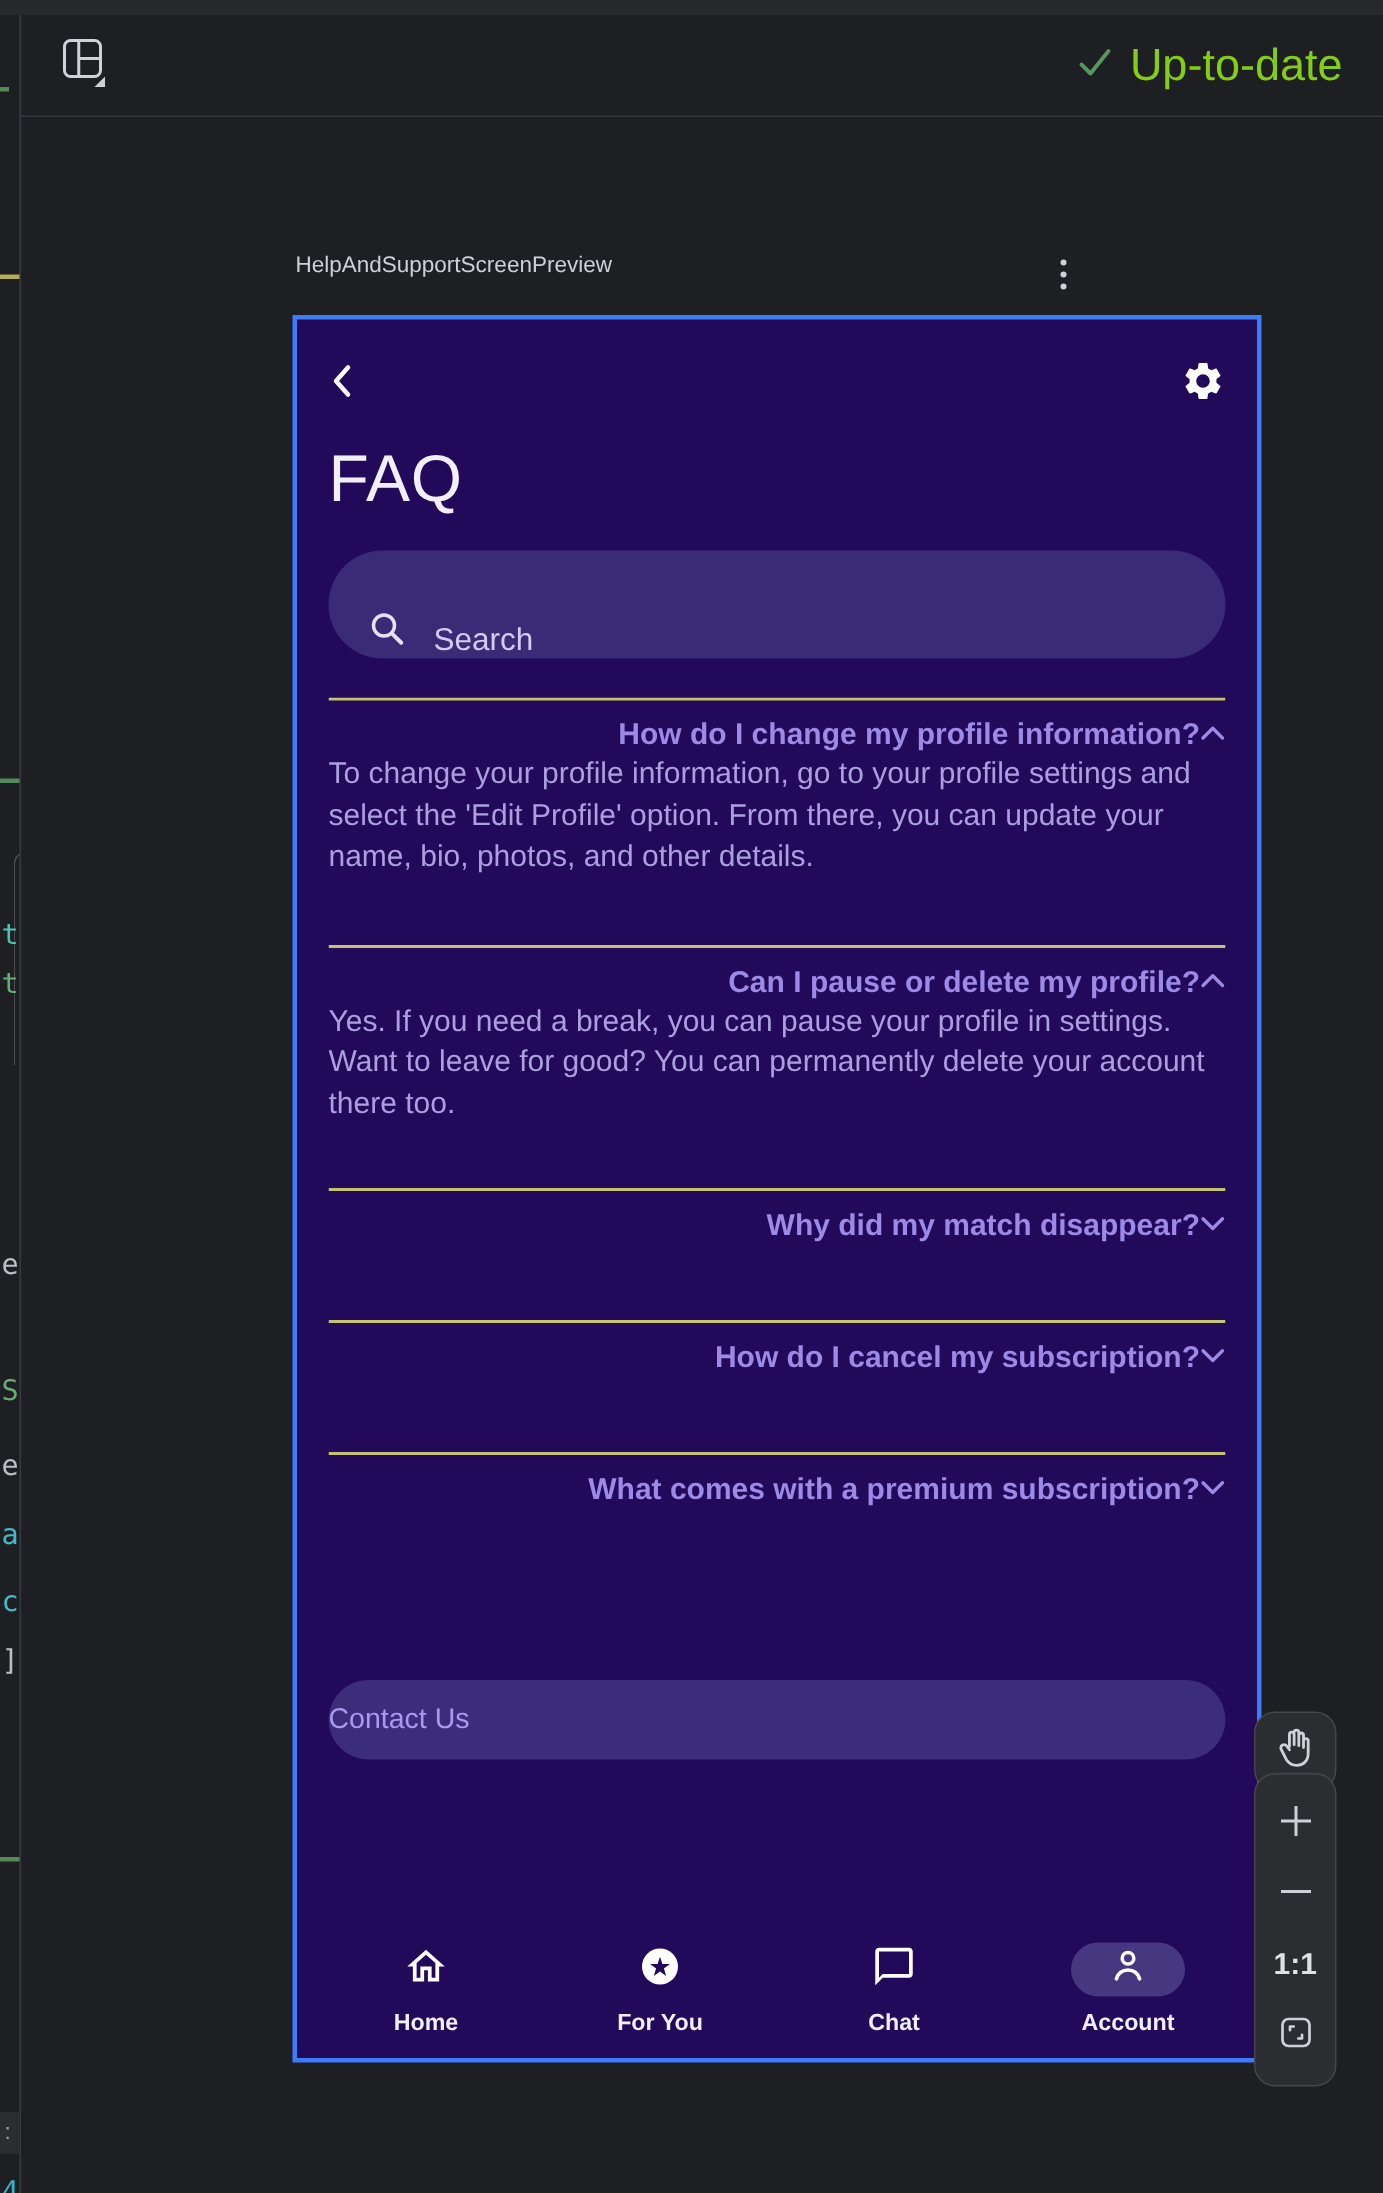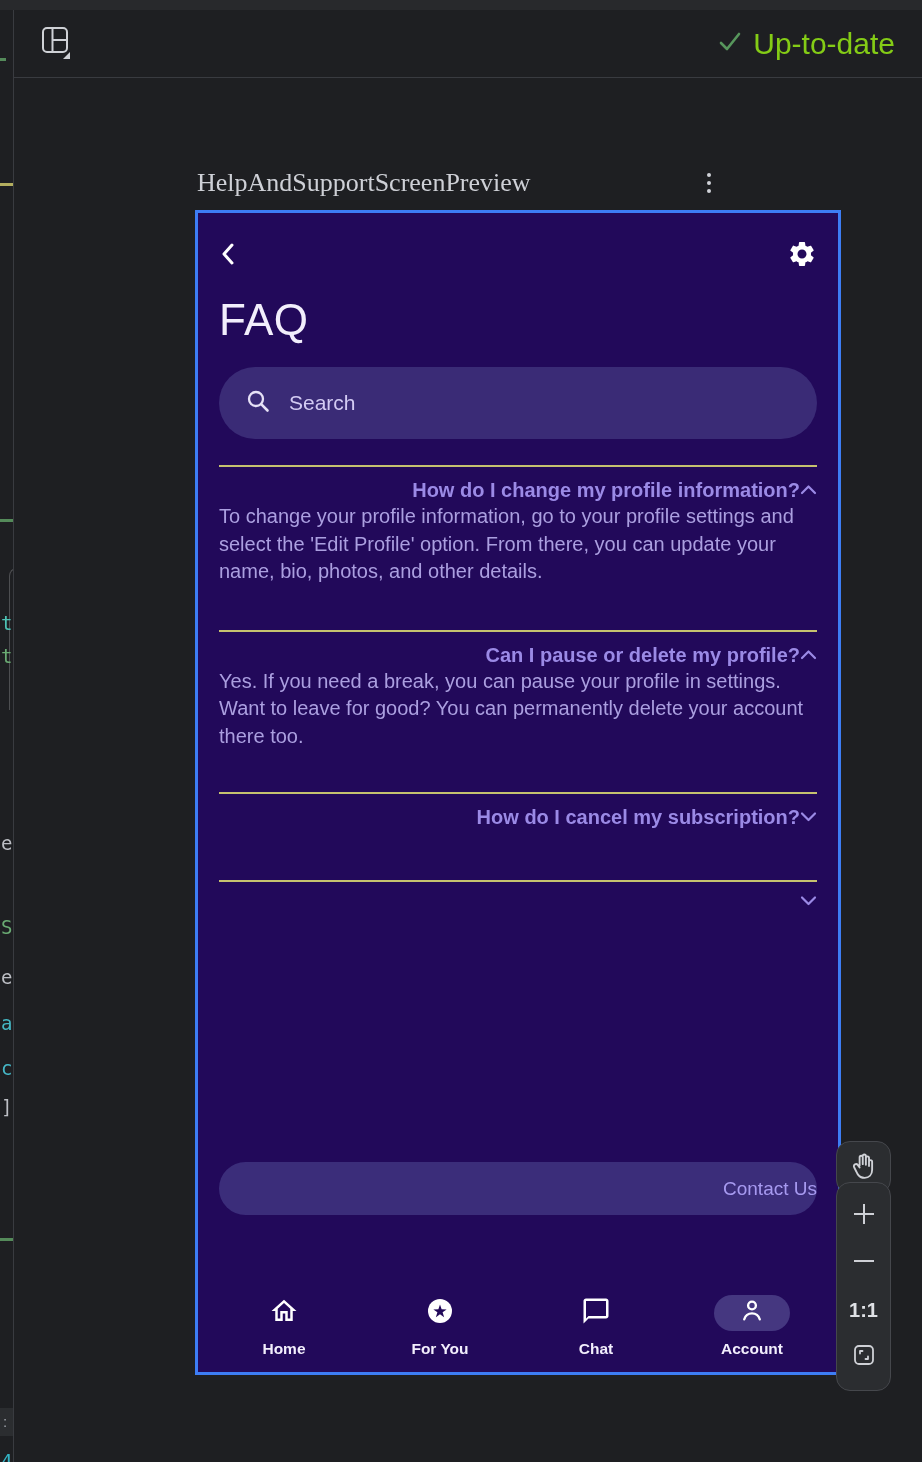--- a/index.html
+++ b/index.html
@@ -34,43 +34,43 @@
   .ide-toolbar{position:absolute;left:0;top:10px;width:922px;height:68px;background:var(--ide-bg);border-bottom:1px solid var(--ide-line);display:flex;align-items:center;}
   .split-btn{margin-left:38px;width:36px;height:38px;display:flex;align-items:center;justify-content:center;cursor:pointer;}
   .status{position:absolute;right:27px;top:0;height:68px;display:flex;align-items:center;gap:10px;}
   .status-label{font-size:30px;color:#84cc16;}
   .left-gutter{position:absolute;left:0;top:10px;width:14px;height:1452px;background:var(--ide-bg);border-right:1px solid var(--ide-line);overflow:hidden;}
   .frag{position:absolute;left:1px;font-family:"DejaVu Sans Mono", monospace;font-size:19px;line-height:22px;}
   .frag-dash{position:absolute;height:3px;}
   .frag-corner{position:absolute;left:9px;top:558px;width:10px;height:142px;border-left:1px solid #4d4e51;border-top:1px solid #4d4e51;border-top-left-radius:8px;}
   .frag-box{position:absolute;left:0;top:1398px;width:14px;height:28px;background:#2b2d30;color:#9da0a8;font-size:15px;line-height:28px;padding-left:3px;}
   
-  .preview-title{position:absolute;left:197px;top:168px;font-size:26px;color:var(--ide-text);font-family:Liberation Serif, serif;}
+  .preview-title{position:absolute;left:197px;top:168px;font-size:15px;color:var(--ide-text);}
   .kebab{position:absolute;left:700px;top:168px;width:18px;height:30px;display:flex;flex-direction:column;align-items:center;justify-content:center;gap:4px;cursor:pointer;}
   .kebab i{width:4px;height:4px;border-radius:50%;background:#d0d2d8;}
   
   .phone{
     position:absolute;left:195px;top:210px;width:646px;height:1165px;
     background:var(--phone-bg);border:3px solid var(--frame-blue);
     padding:0 21px;overflow:hidden;
   }
   .phone-topbar{margin-top:28px;height:30px;display:flex;align-items:center;justify-content:space-between;}
   .app-title{margin-top:24px;font-size:44px;font-weight:400;color:var(--white);line-height:50px;letter-spacing:0.5px;}
-  .search-bar{margin-top:22px;height:72px;border-radius:36px;background:var(--pill-bg);display:flex;align-items:center;padding:0 25px;gap:17px;}
+  .search-bar{margin-top:22px;height:72px;border-radius:36px;background:var(--pill-bg);display:flex;align-items:flex-end;padding:0 25px;gap:17px;}
   .search-bar span{font-size:21px;color:var(--search-text);}
   .faq-list{margin-top:26px;height:655px;overflow:hidden;}
   .faq-item{border-top:2px solid var(--divider);padding-top:10px;}
   .faq-item.exp1{padding-bottom:44px;}
   .faq-item.exp2{padding-bottom:42px;}
   .faq-item.col{padding-bottom:50px;}
   .faq-item.last{padding-bottom:0;}
   .q-row{display:flex;align-items:center;justify-content:flex-end;cursor:pointer;}
   .q-text{font-size:20px;font-weight:700;color:var(--question);line-height:26px;}
   .answer{font-size:20px;line-height:27.5px;color:var(--answer);}
-  .contact-btn{margin-top:42px;height:53px;border-radius:27px;background:var(--pill-bg2);display:flex;align-items:center;justify-content:flex-end;cursor:pointer;}
+  .contact-btn{height:53px;border-radius:27px;background:var(--pill-bg2);display:flex;align-items:center;justify-content:flex-start;cursor:pointer;}
   .contact-btn span{font-size:19px;font-weight:500;color:var(--contact-text);}
   .bottom-nav{position:absolute;left:8px;right:8px;bottom:14px;display:flex;justify-content:space-around;}
   .nav-item{display:flex;flex-direction:column;align-items:center;gap:9px;width:100px;cursor:pointer;justify-content:flex-end;}
   .nav-icon-wrap{width:76px;height:36px;display:flex;align-items:center;justify-content:center;border-radius:18px;}
   .nav-item.active .nav-icon-wrap{background:var(--nav-pill);}
   .nav-label{font-size:15.5px;font-weight:700;color:var(--white);}
   
   .tool-btn{position:absolute;background:var(--ide-btnbg);border:1px solid var(--ide-btnborder);border-radius:14px;display:flex;align-items:center;justify-content:center;}
   .hand-btn{left:836px;top:1141px;width:55px;height:53px;cursor:pointer;}
   .zoom-group{left:836px;top:1182px;width:55px;height:209px;flex-direction:column;justify-content:space-evenly;padding:6px 0;}
@@ -177,34 +177,45 @@
           <span>
             <svg width="17" height="11" viewBox="0 0 17 11" fill="none">
                 <polyline points="2,9 8.5,2.5 15,9" stroke="#9b8ae6" stroke-width="2.2" fill="none" stroke-linecap="round" stroke-linejoin="round"></polyline>
               </svg>
           </span>
         </div>
         <p class="answer">Yes. If you need a break, you can pause your profile in settings. Want to leave for good? You can permanently delete your account there too.</p>
       </div>
 
 
-
       <div class="faq-item col">
         <div class="q-row">
+          <span class="q-text">Why did my match disappear?</span>
+          <span>
+            <svg width="17" height="11" viewBox="0 0 17 11" fill="none">
+                <polyline points="2,2.5 8.5,9 15,2.5" stroke="#9b8ae6" stroke-width="2.2" fill="none" stroke-linecap="round" stroke-linejoin="round"></polyline>
+              </svg>
+          </span>
+        </div>
+      </div>
+
+      <div class="faq-item col">
+        <div class="q-row">
           <span class="q-text">How do I cancel my subscription?</span>
           <span>
             <svg width="17" height="11" viewBox="0 0 17 11" fill="none">
                 <polyline points="2,2.5 8.5,9 15,2.5" stroke="#9b8ae6" stroke-width="2.2" fill="none" stroke-linecap="round" stroke-linejoin="round"></polyline>
               </svg>
           </span>
         </div>
       </div>
 
       <div class="faq-item last">
         <div class="q-row">
+          <span class="q-text">What comes with a premium subscription?</span>
           <span>
             <svg width="17" height="11" viewBox="0 0 17 11" fill="none">
                 <polyline points="2,2.5 8.5,9 15,2.5" stroke="#9b8ae6" stroke-width="2.2" fill="none" stroke-linecap="round" stroke-linejoin="round"></polyline>
               </svg>
           </span>
         </div>
       </div>
 
     </div>
 

